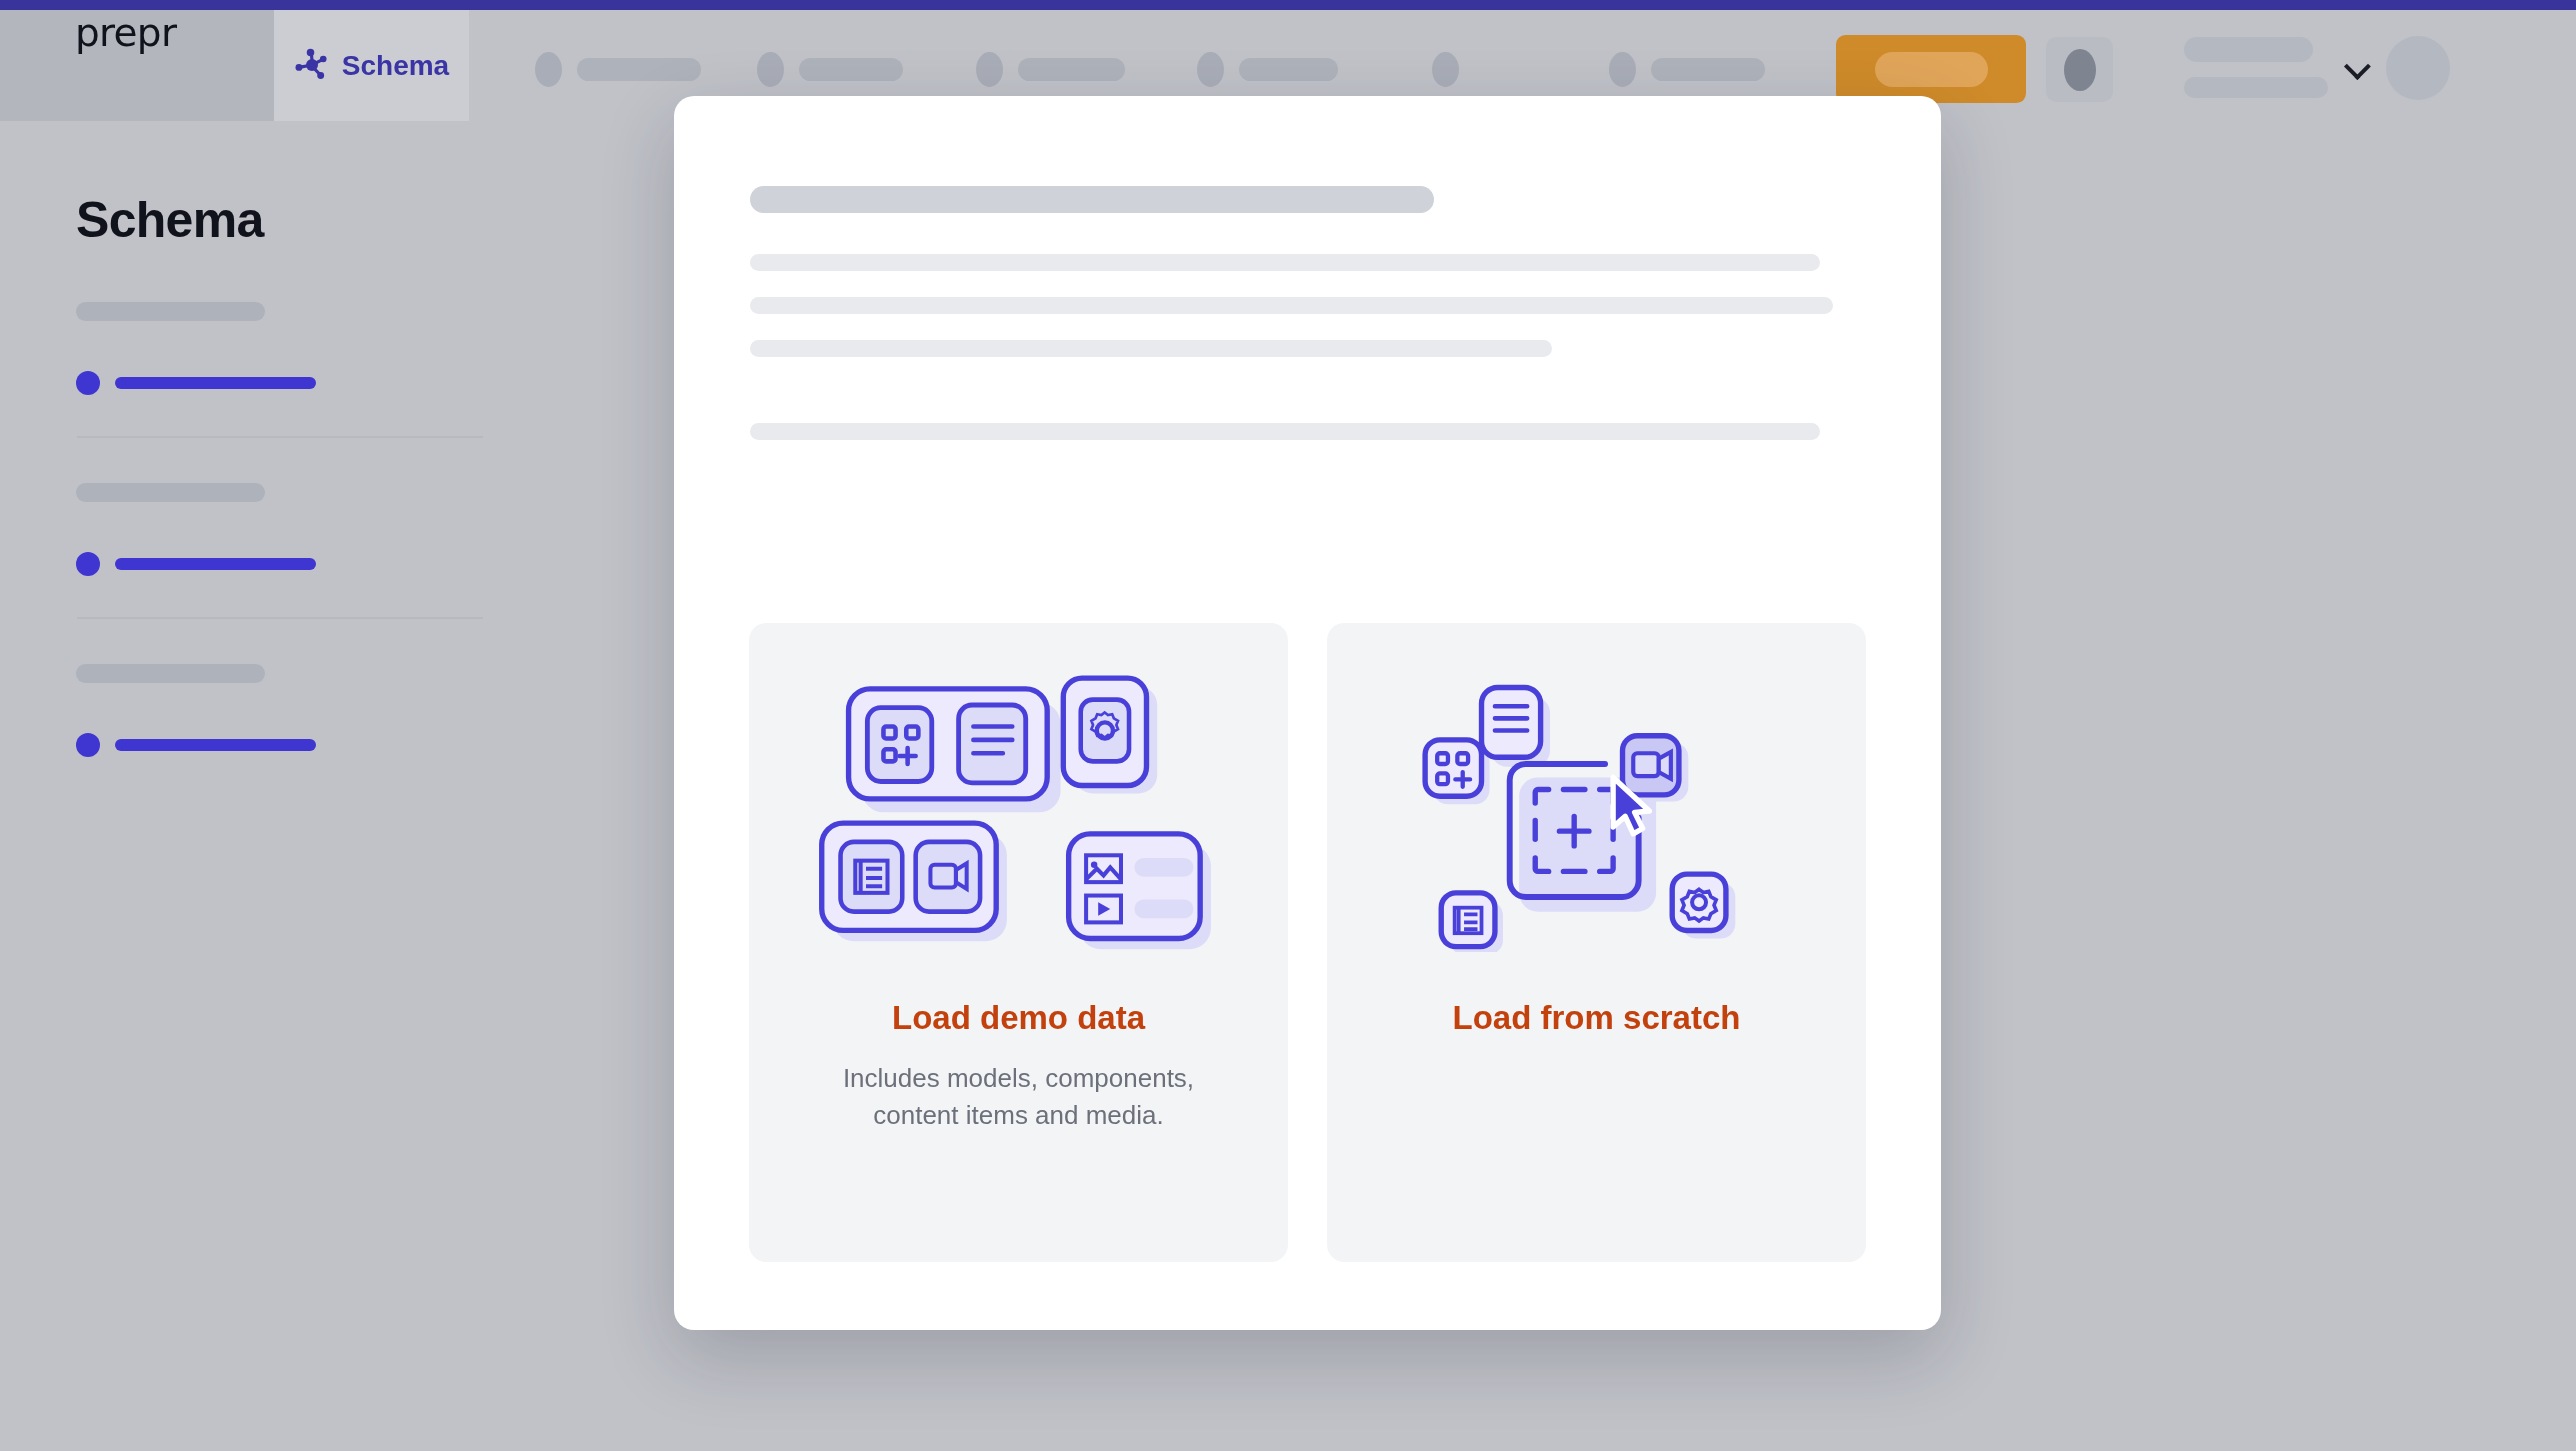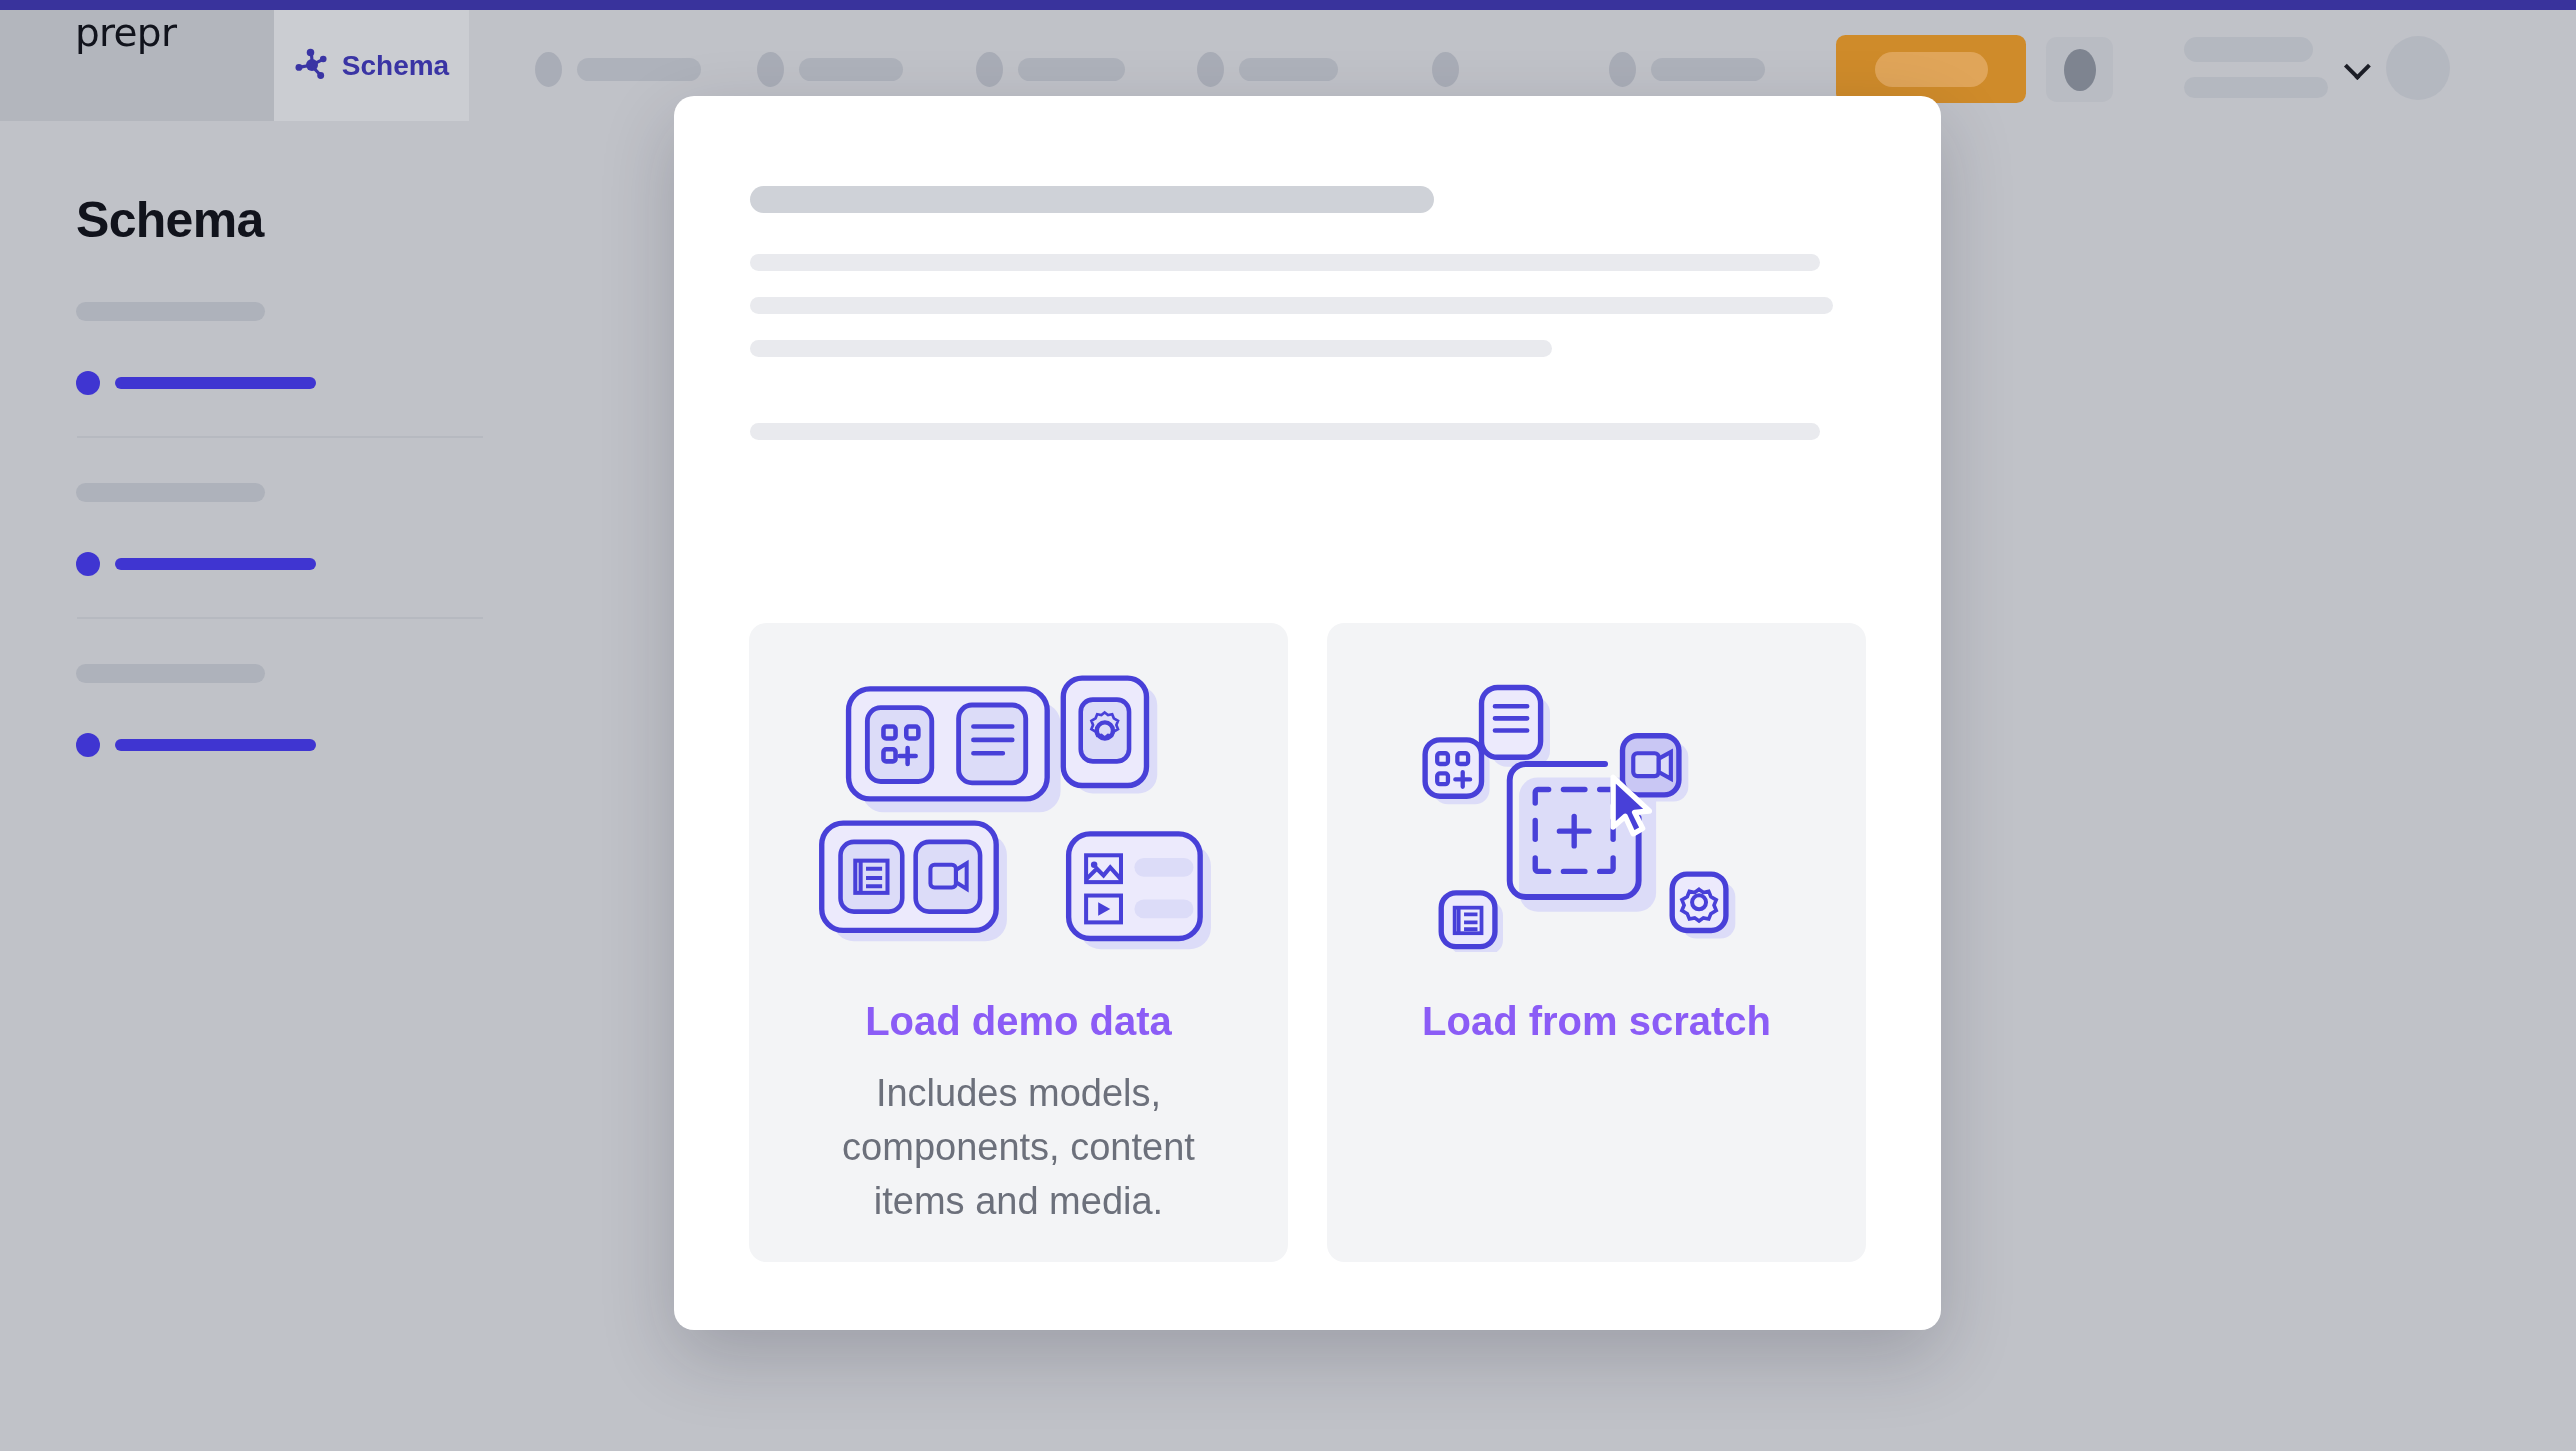--- a/index.html
+++ b/index.html
@@ -92,23 +92,23 @@
   .sk-light { border-radius: 67px; background: #e9eaee; }
   .sk-title { border-radius: 67px; background: #cfd2d8; }
 
   .cards { position: absolute; left: 75px; top: 527px; display: flex; gap: 39px; }
   .opt-card {
     width: 539px; height: 639px;
     background: #f3f4f6; border-radius: 17.4px;
     display: flex; flex-direction: column; align-items: center;
   }
   .opt-illus { width: 100%; height: 376px; position: relative; display:flex; align-items:center; justify-content:center; }
-  .opt-title { font-size: 40px; font-weight: 700; color: #8b5cf6; text-align: center; }
+  .opt-title { font-size: 33px; font-weight: 700; color: #c2410c; text-align: center; }
   .opt-desc {
-    font-size: 38px; font-weight: 400; color: #6c707b; text-align: center;
+    font-size: 26px; font-weight: 400; color: #6c707b; text-align: center;
     line-height: 1.42; margin-top: 23px; max-width: 443px;
   }
 </style>
 </head>
 <body>
 
 <div id="root">
 
   <div class="app-shell">
 

